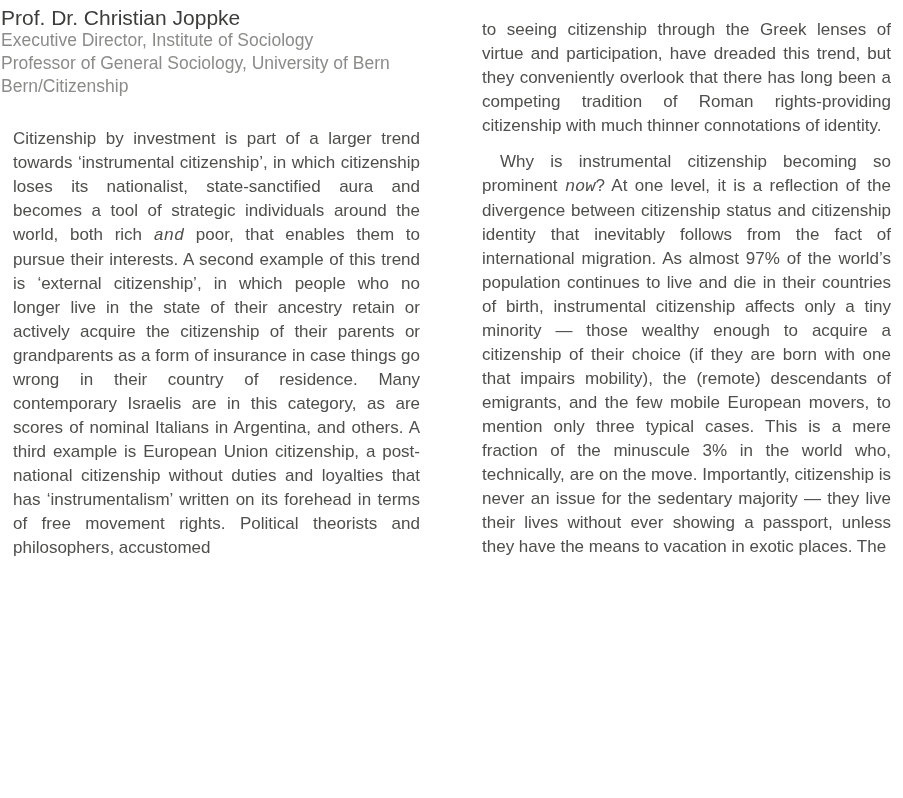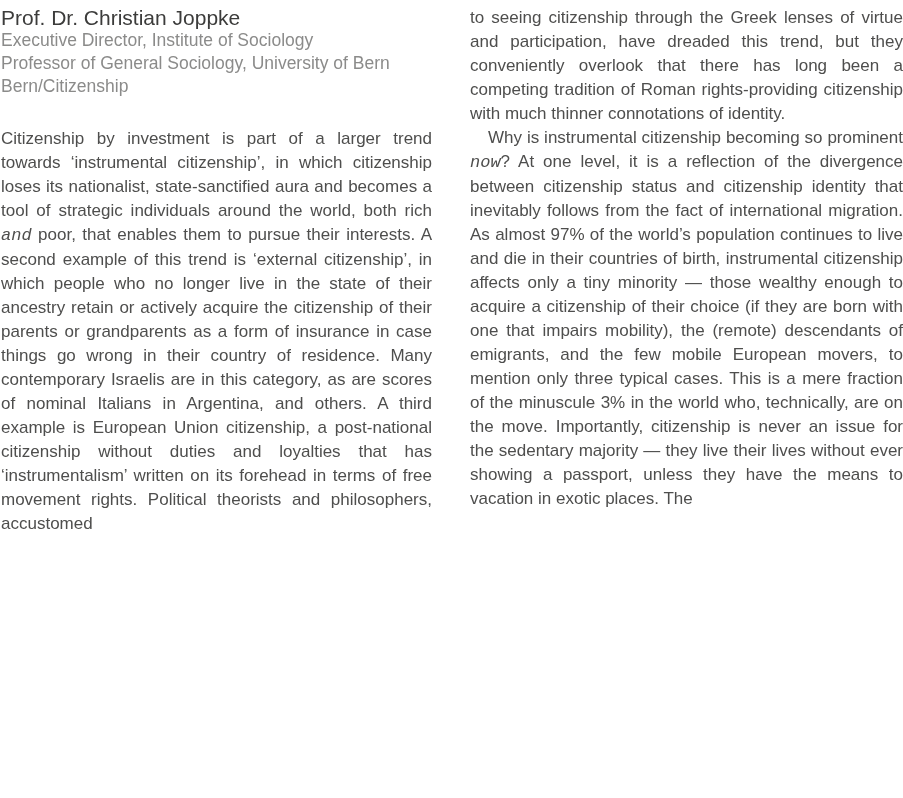--- a/index.html
+++ b/index.html
@@ -35,21 +35,21 @@
   }
   .author-name{
     color:var(--author-name);
     font-size:21px;
   }
   .author-role{
     color:var(--author-meta);
     font-size:17.5px;
   }
   .body-text p.para{
-    margin:0;
+    margin:12px;
     text-align:justify;
     text-justify:inter-word;
   }
   .body-text p.para.indent{
     text-indent:18px;
   }
   .body-text em{
     font-style:italic;
     font-family:Liberation Mono, monospace;
   }

